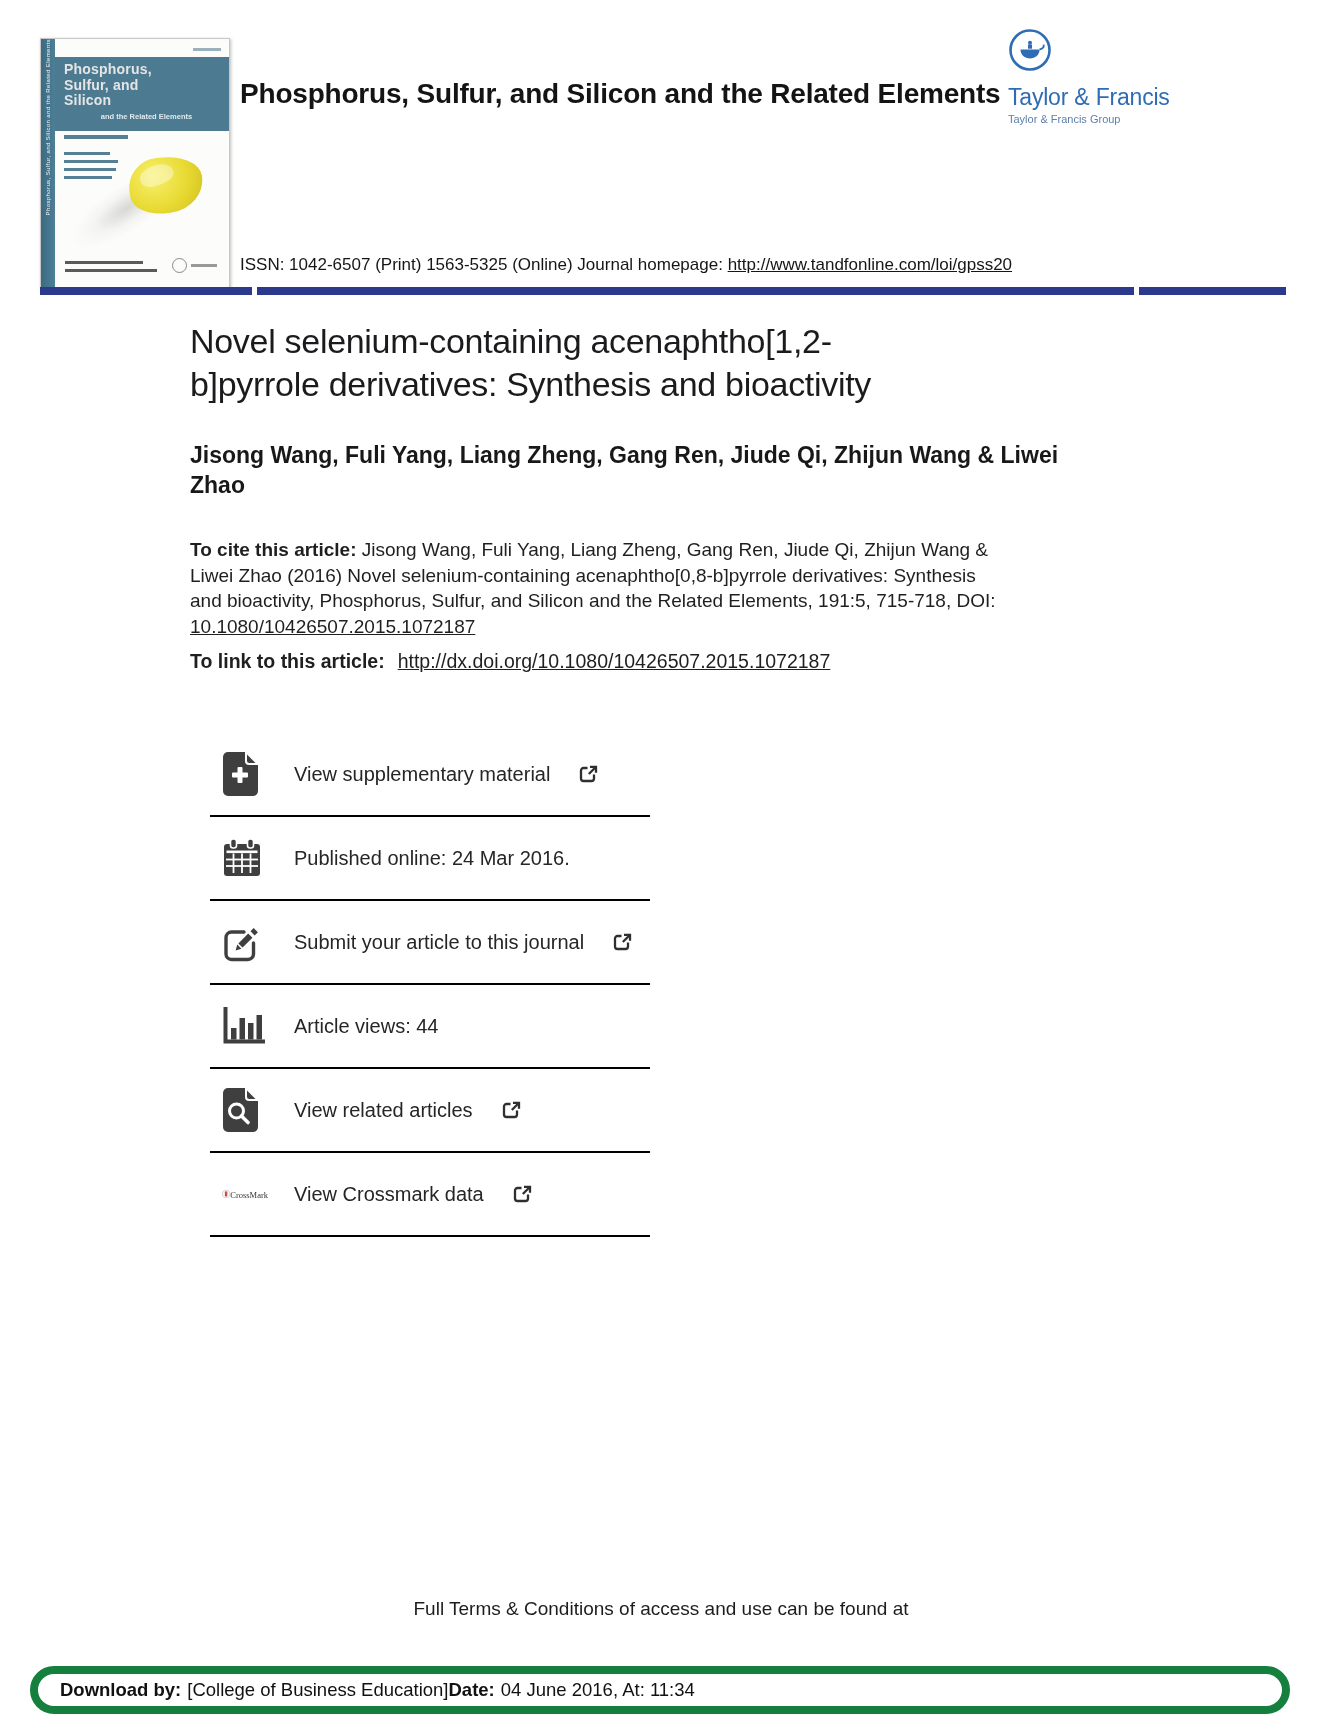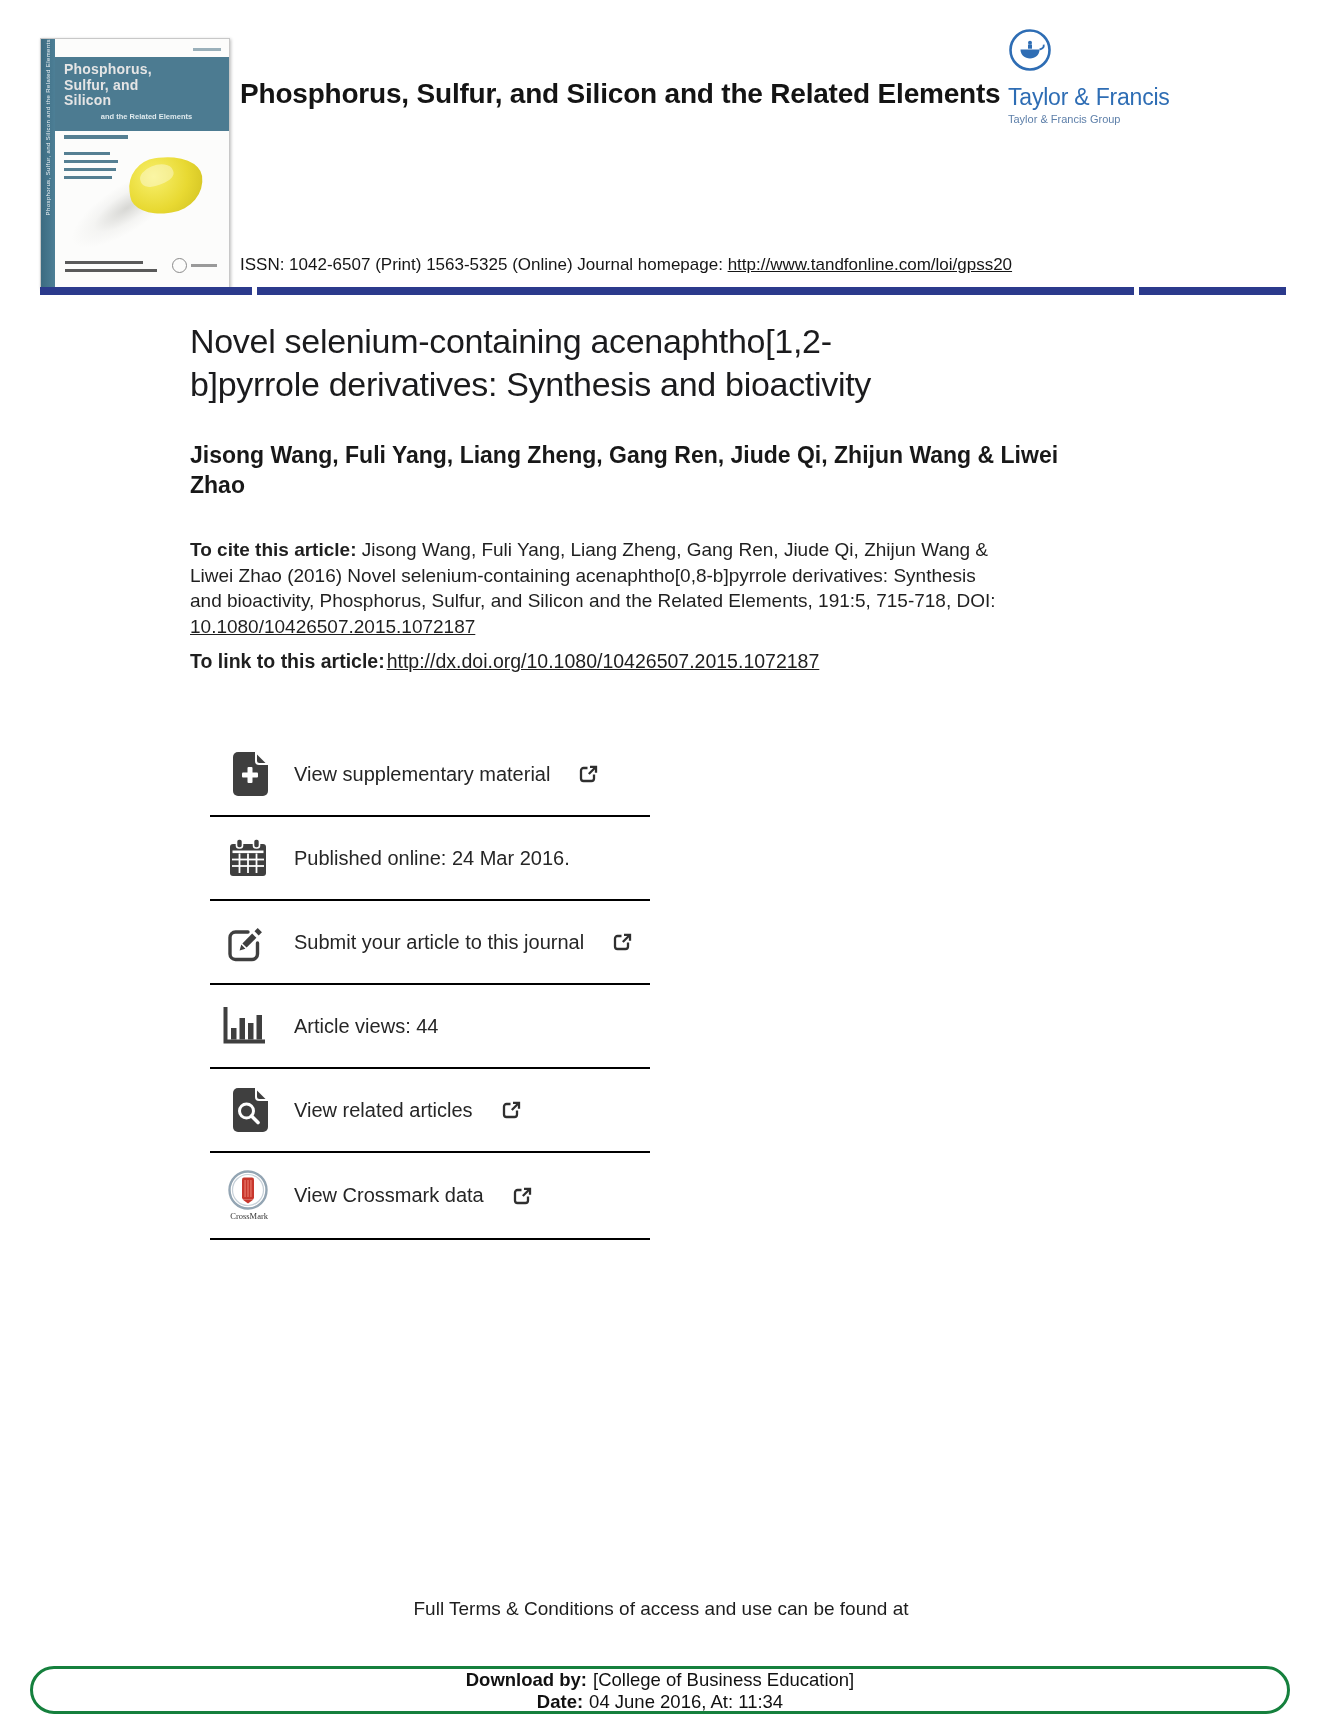--- a/index.html
+++ b/index.html
@@ -49,36 +49,36 @@
 
   
   .art-title{left:190px;top:320px;font-size:34px;line-height:43px;font-weight:normal;
              color:#1b1b1d;letter-spacing:-.3px;}
   .authors{left:190px;top:440px;font-size:23px;line-height:30px;font-weight:bold;color:#181818;}
   .cite{left:190px;top:537px;font-size:19px;line-height:25.5px;color:#1f1f1f;}
   .cite .line{display:block;}
   .cite b{font-weight:bold;}
   .u{color:#1f1f1f;text-decoration:underline;cursor:pointer;}
   .tolink{left:190px;top:650px;font-size:19.5px;color:#1f1f1f;}
-  .tolink b{font-weight:bold;margin-right:2px;}
+  .tolink b{font-weight:bold;margin-right:13px;}
 
   
   .actions{left:210px;top:733px;width:440px;}
   .action-row{display:flex;align-items:center;gap:26px;padding:17px 0 17px 12px;
               border-bottom:2px solid #000;min-height:48px;box-sizing:content-box;cursor:pointer;}
   .action-row .lbl{font-size:20px;color:#262626;}
-  .icon-cell{width:46px;display:flex;flex-direction:column;align-items:flex-end;flex:0 0 46px;}
+  .icon-cell{width:46px;display:flex;flex-direction:row;align-items:center;flex:0 0 46px;}
   .cm-caption{font-size:8.5px;color:#333;font-family:"Liberation Serif",serif;margin-top:1px;}
   .ext{margin-left:2px;flex:0 0 auto;}
 
   
   .terms{left:0;top:1596px;width:1322px;text-align:center;font-size:19px;line-height:26px;color:#1d1d1d;}
-  .dl-bar{left:30px;top:1666px;width:1260px;height:48px;border:3px solid #15803d;border-radius:24px;
+  .dl-bar{left:30px;top:1666px;width:1260px;height:48px;border:8px solid #15803d;border-radius:24px;
           display:flex;align-items:center;padding:0 22px;
-          box-sizing:border-box;font-size:18.5px;color:#111;flex-direction:column;}
+          box-sizing:border-box;font-size:18.5px;color:#111;}
   .dl-bar b{font-weight:bold;margin-right:6px;}
 </style>
 </head>
 <body>
 
 <div id="page">
 
   <div class="abs cover">
     <div class="cover-spine">
       <span>Phosphorus, Sulfur, and Silicon and the Related Elements</span>

